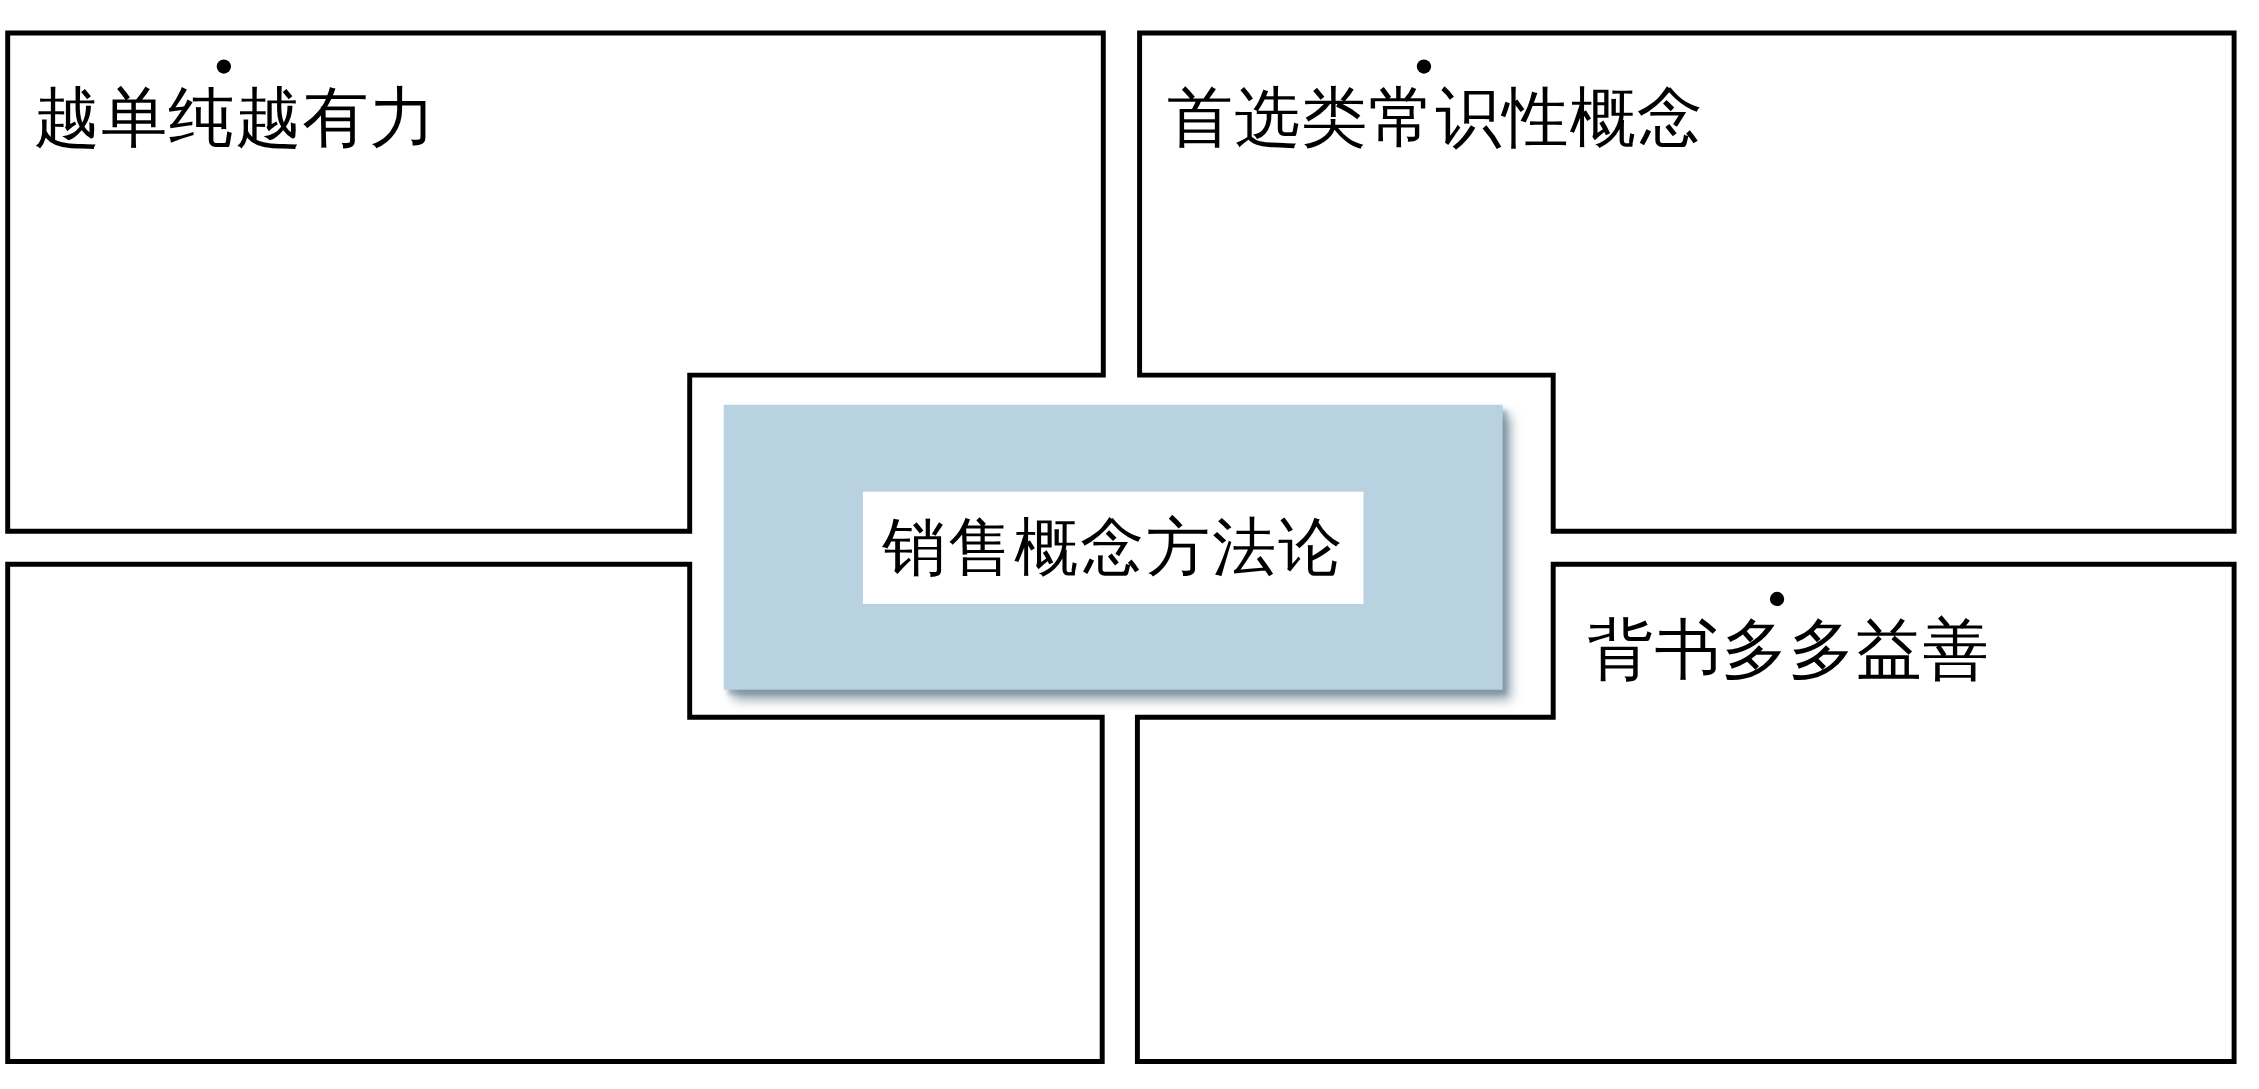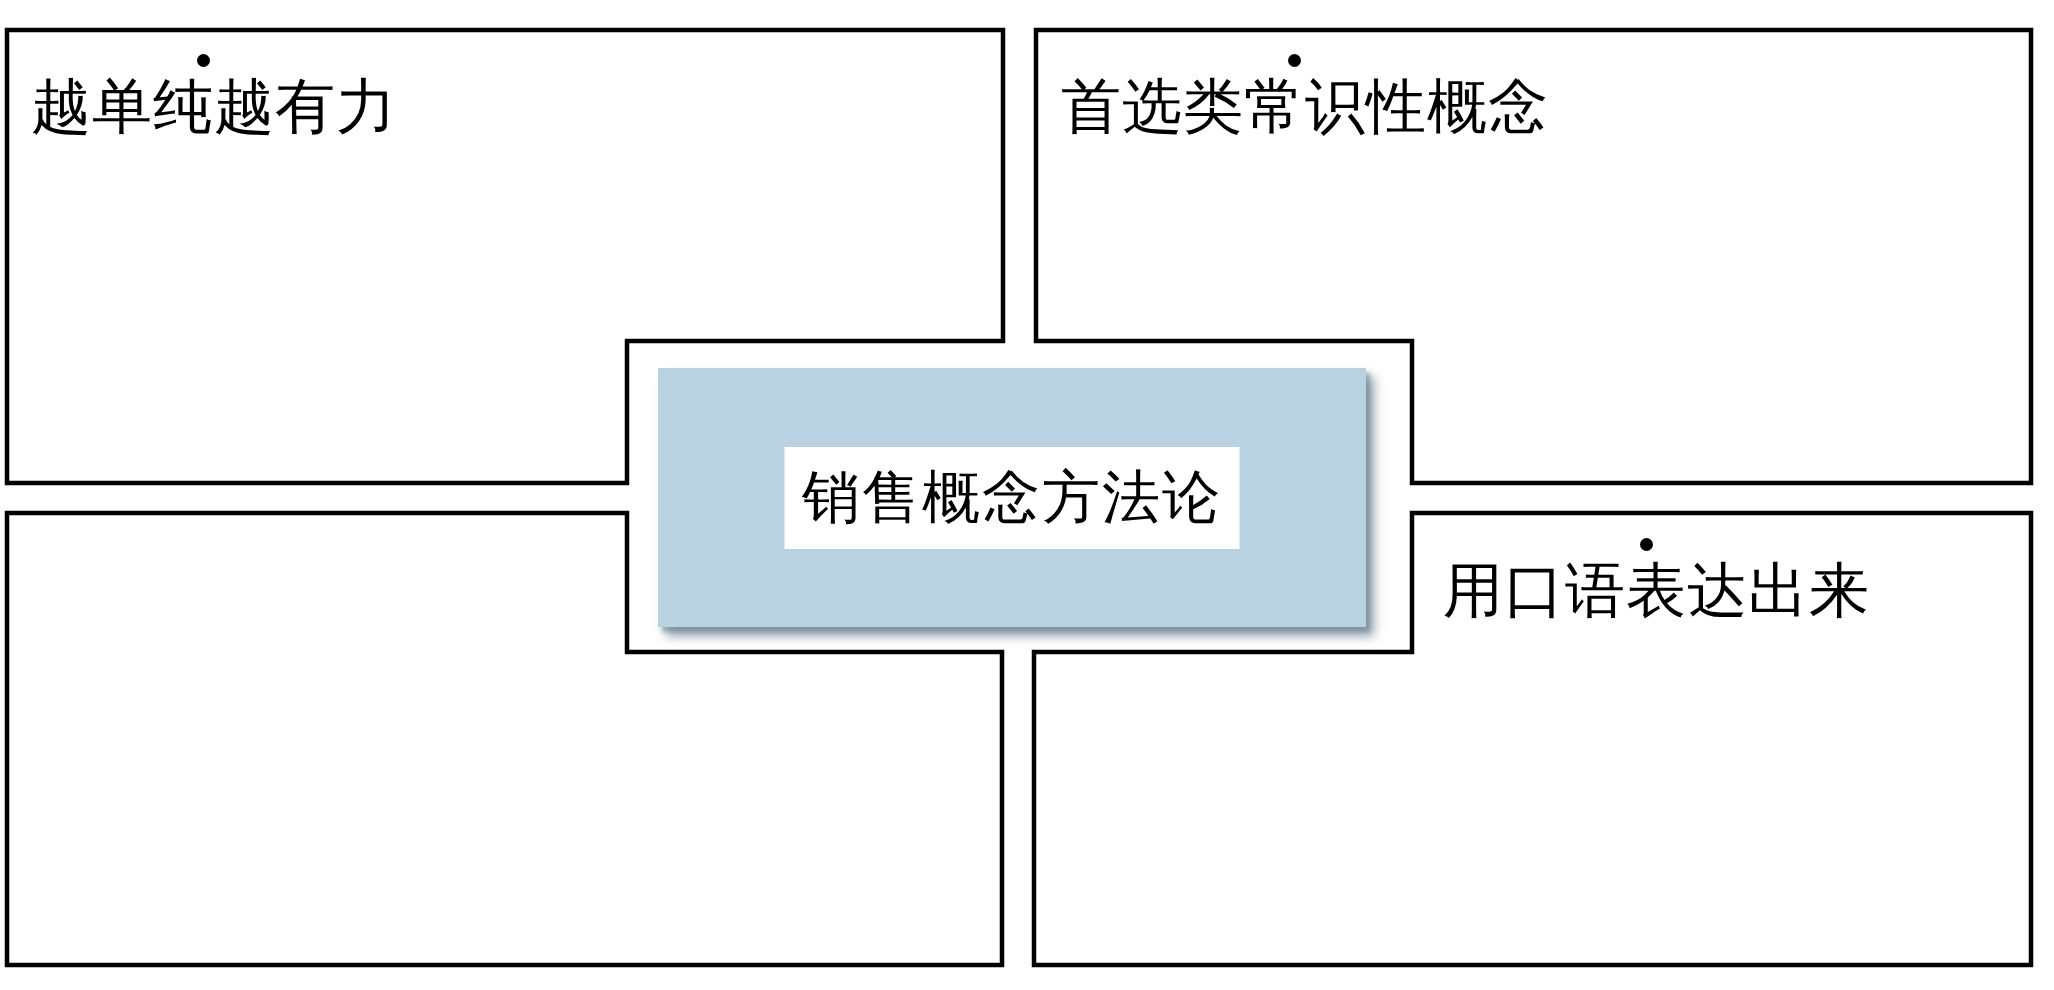--- a/index.html
+++ b/index.html
@@ -99,21 +99,21 @@
   </div>
 
   <div class="item item-top-right">
     <span class="dot" style="background: rgb(0, 0, 0);"></span>
     <span class="txt">首选类常识性概念</span>
   </div>
 
 
   <div class="item item-bottom-right">
     <span class="dot" style="background: rgb(0, 0, 0);"></span>
-    <span class="txt">用口语表达出来</span>
+    <span class="txt">背书多多益善</span>
   </div>
 
   <div class="center-box" style="background: rgb(185, 210, 225);">
     <div class="center-label-box" style="background: rgb(255, 255, 255);">
       <span class="center-label">销售概念方法论</span>
     </div>
   </div>
 
 </div>
 

